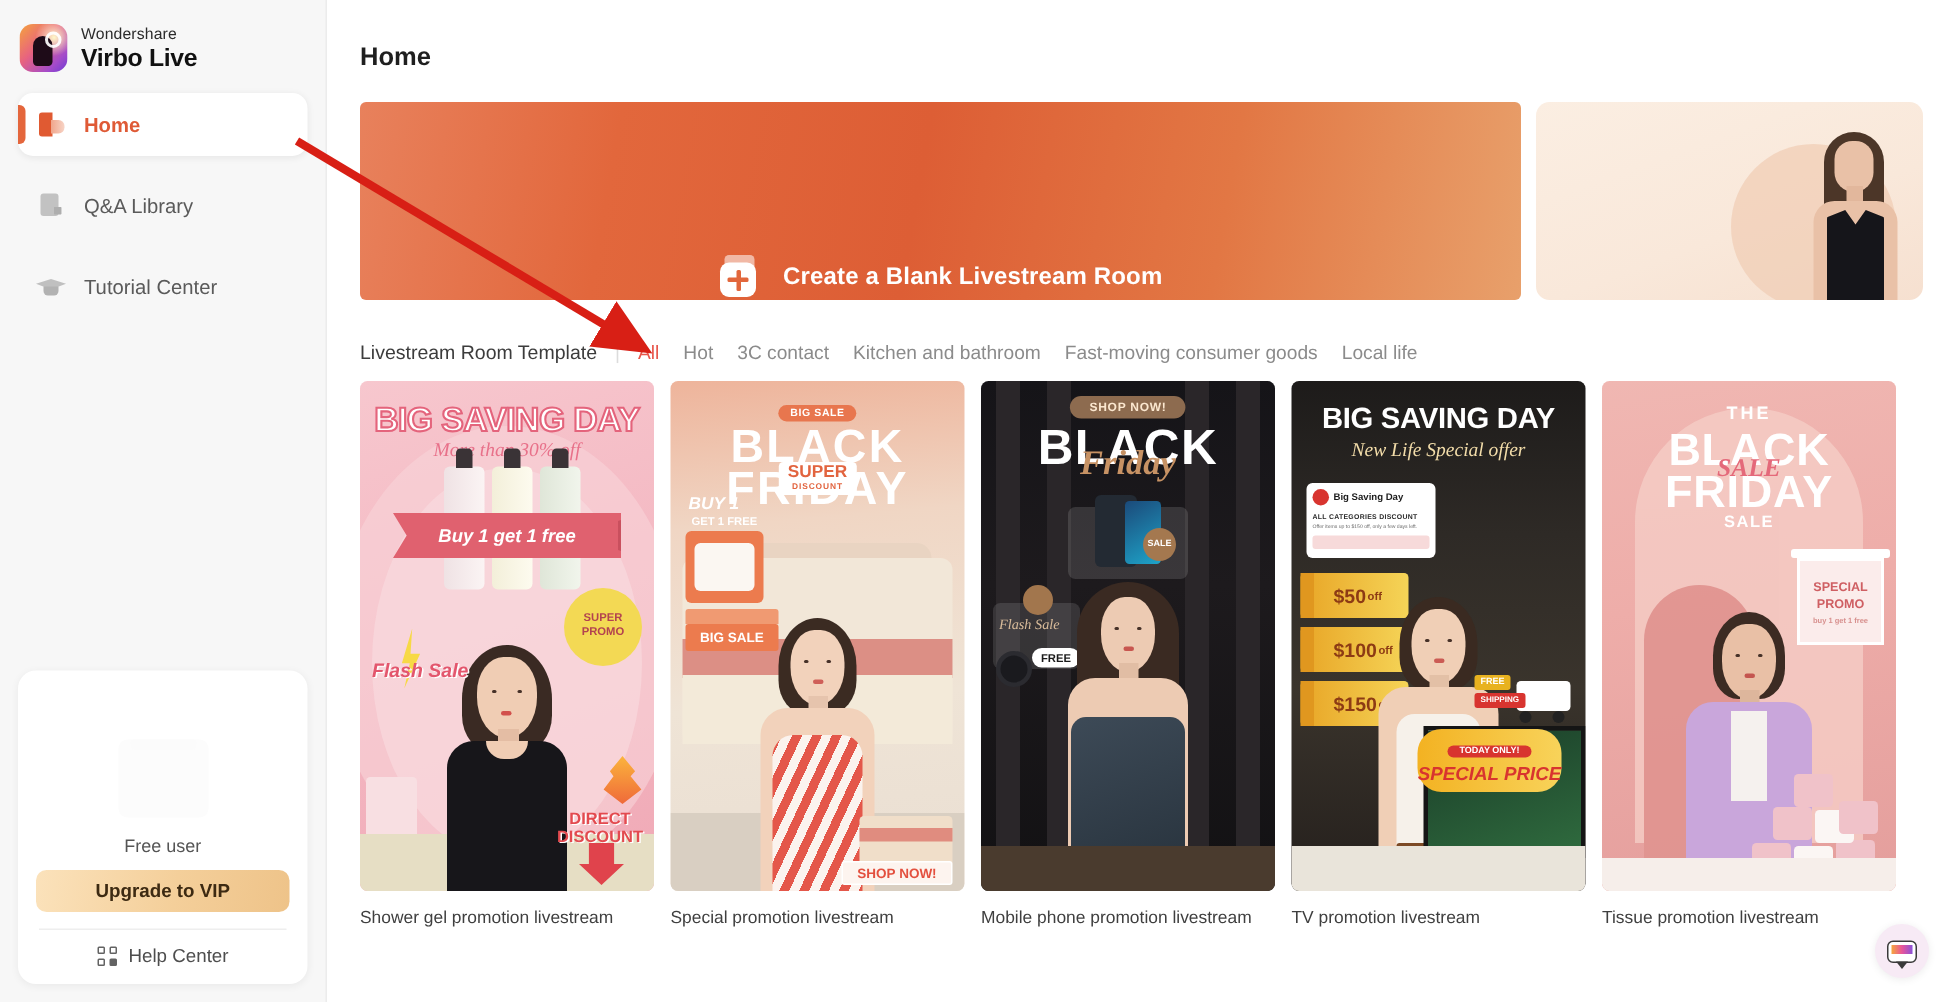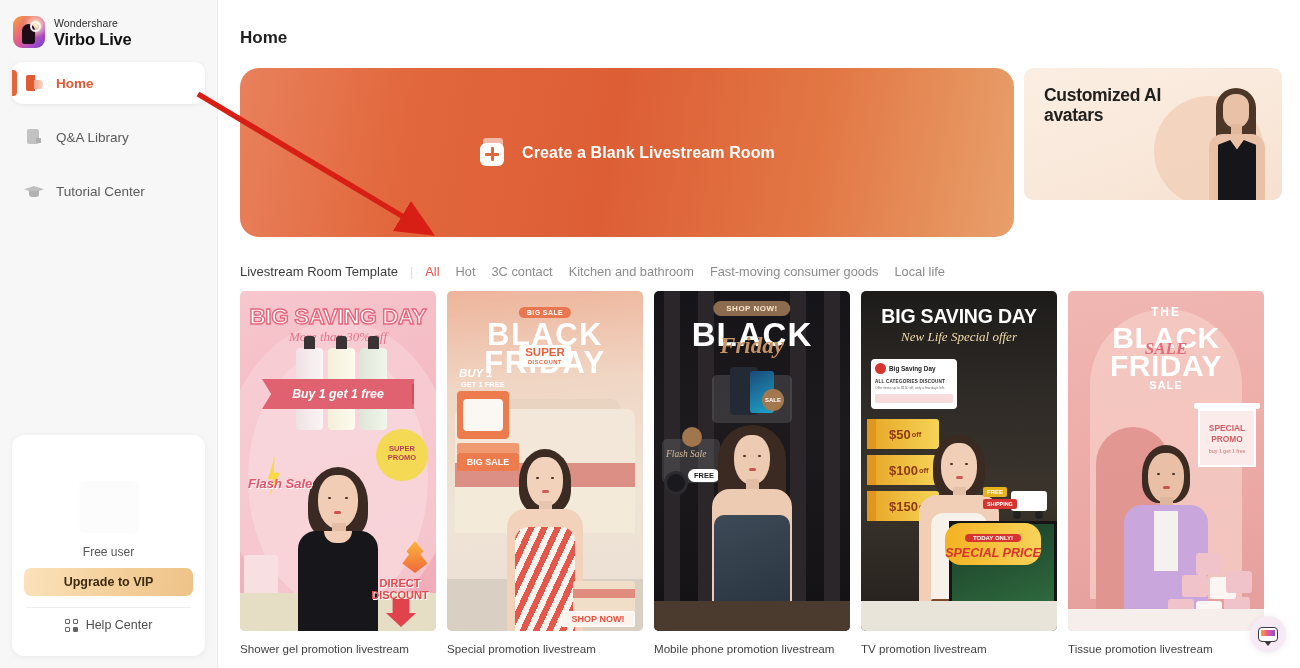--- a/index.html
+++ b/index.html
@@ -107,21 +107,21 @@
   }
   .ico-cap::after {
     content: ""; position: absolute; left: 5px; top: 10px;
     width: 10px; height: 6px; background: #b2b2b2; border-radius: 0 0 3px 3px;
   }
 
   
   .user-card {
     margin: auto 12px 12px 12px;
     background: #ffffff; border-radius: 12px;
-    padding: 12px 12px 22px;
+    padding: 12px 12px 10px;
     box-shadow: 0 1px 6px rgba(0,0,0,.06);
   }
   .user-avatar-ph {
     height: 52px; margin: 4px auto 12px; width: 60px;
     background: #fcfcfc; border-radius: 6px;
   }
   .user-avatar-ph::after {
     content: ""; display: block; margin: 34px auto 0; width: 44px; height: 7px;
     background: #fbfbfb; border-radius: 3px;
   }
@@ -147,23 +147,23 @@
   .ico-grid i:nth-child(2) { right: 0; top: 0; }
   .ico-grid i:nth-child(3) { left: 0; bottom: 0; }
   .ico-grid i:nth-child(4) { right: 0; bottom: 0; border-style: solid; background: #636363; }
 
   
   .main { flex: 1; padding: 28px 0 0 22px; position: relative; }
   .page-title { font-size: 17px; font-weight: bold; color: #1f1f1f; margin: 0 0 20px; }
 
   .hero-row { display: flex; gap: 10px; align-items: stretch; }
   .hero {
-    width: 774px; height: 169px; border-radius: 19px;
+    width: 774px; height: 132px; border-radius: 4px;
     background: linear-gradient(100deg,#e8815c 0%, #e2673c 22%, #dd5e35 48%, #e27744 74%, #e8a06b 100%);
-    display: flex; align-items: center; justify-content: center;
+    display: flex; align-items: flex-end; justify-content: center;
     cursor: pointer; position: relative;
   }
   .hero-inner { display: flex; align-items: center; gap: 13px; }
   .ico-newroom { width: 30px; height: 30px; position: relative; }
   .ico-newroom::before {
     content: ""; position: absolute; left: 4px; top: 0px; width: 20px; height: 8px;
     background: rgba(255,255,255,.55); border-radius: 3px 3px 0 0;
   }
   .ico-newroom .sq {
     position: absolute; left: 1px; top: 5px; width: 24px; height: 23px;
@@ -608,21 +608,20 @@
             <span class="sq"></span>
               <span class="plus"></span>
               <span class="plus2"></span>
           </span>
           <span class="hero-label">Create a Blank Livestream Room</span>
         </div>
       </div>
 
       <div class="promo">
         <div class="promo-txt">
-          <div class="promo-title">Customized AI avatars</div>
         </div>
         <div class="promo-person">
           <span class="pp-hair"></span>
             <span class="pp-face"></span>
           <span class="pp-neck"></span>
             <span class="pp-body"></span>
             <span class="pp-top"></span>
         </div>
       </div>
     </div>

